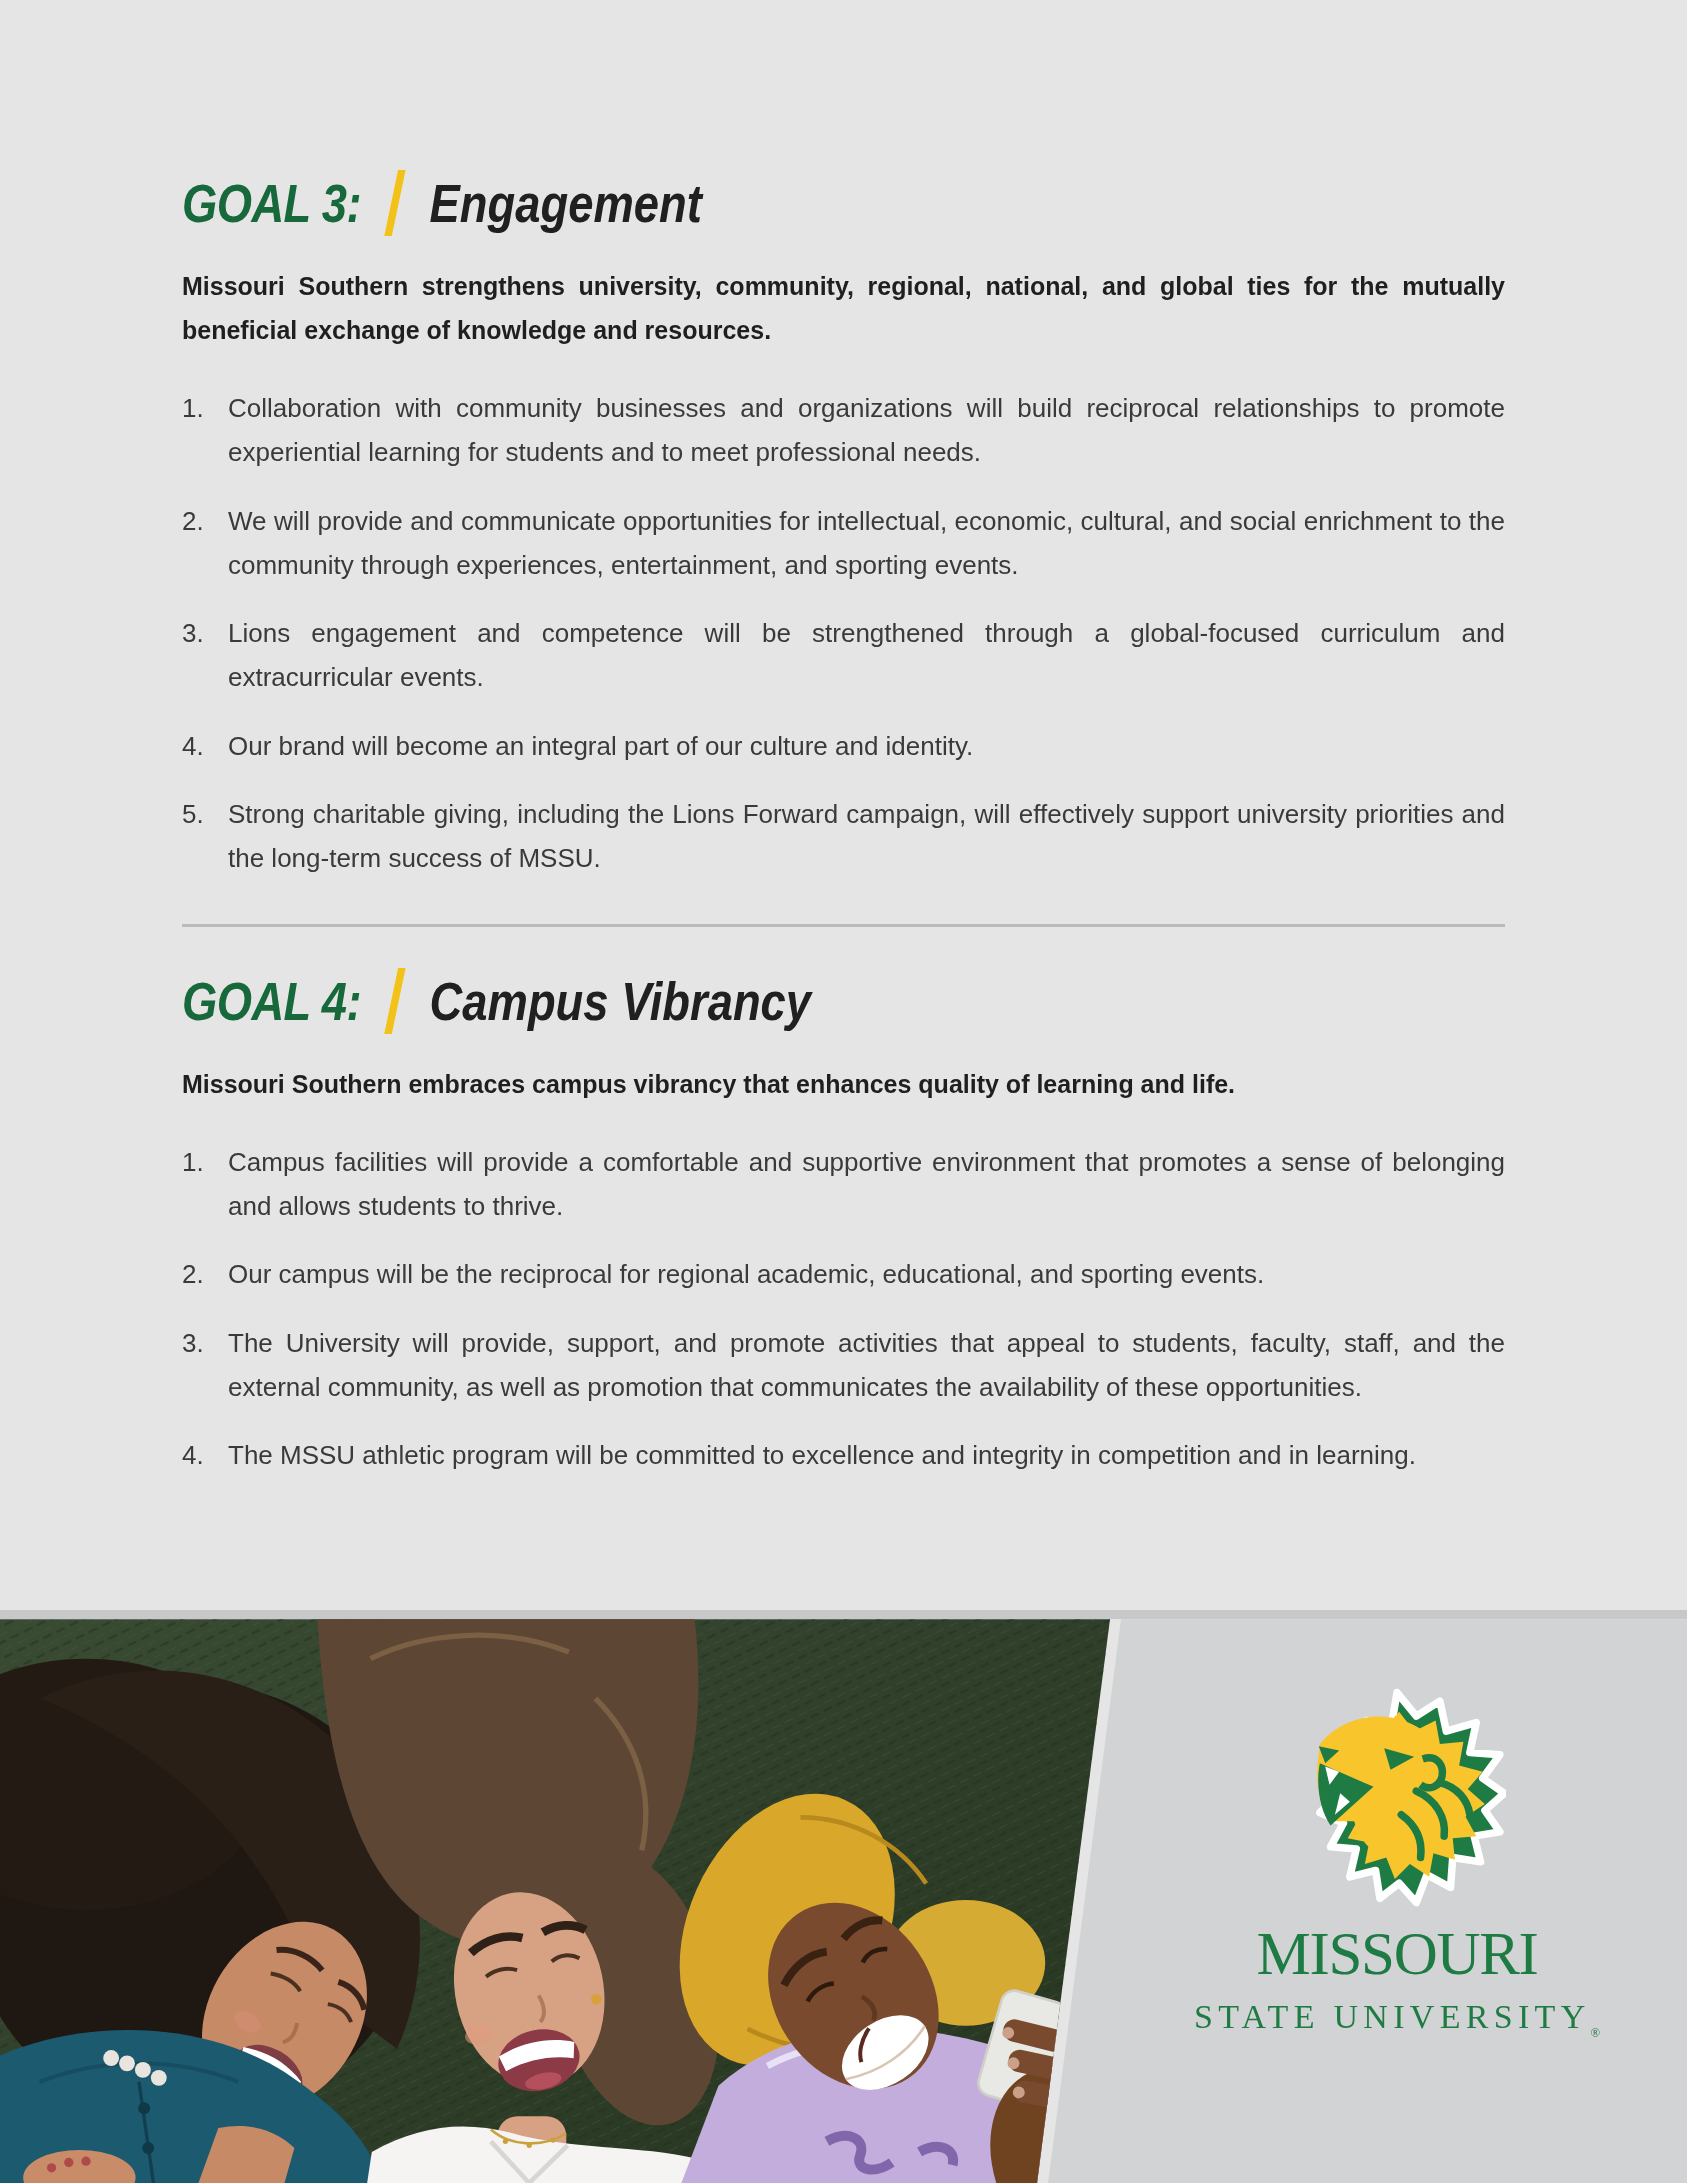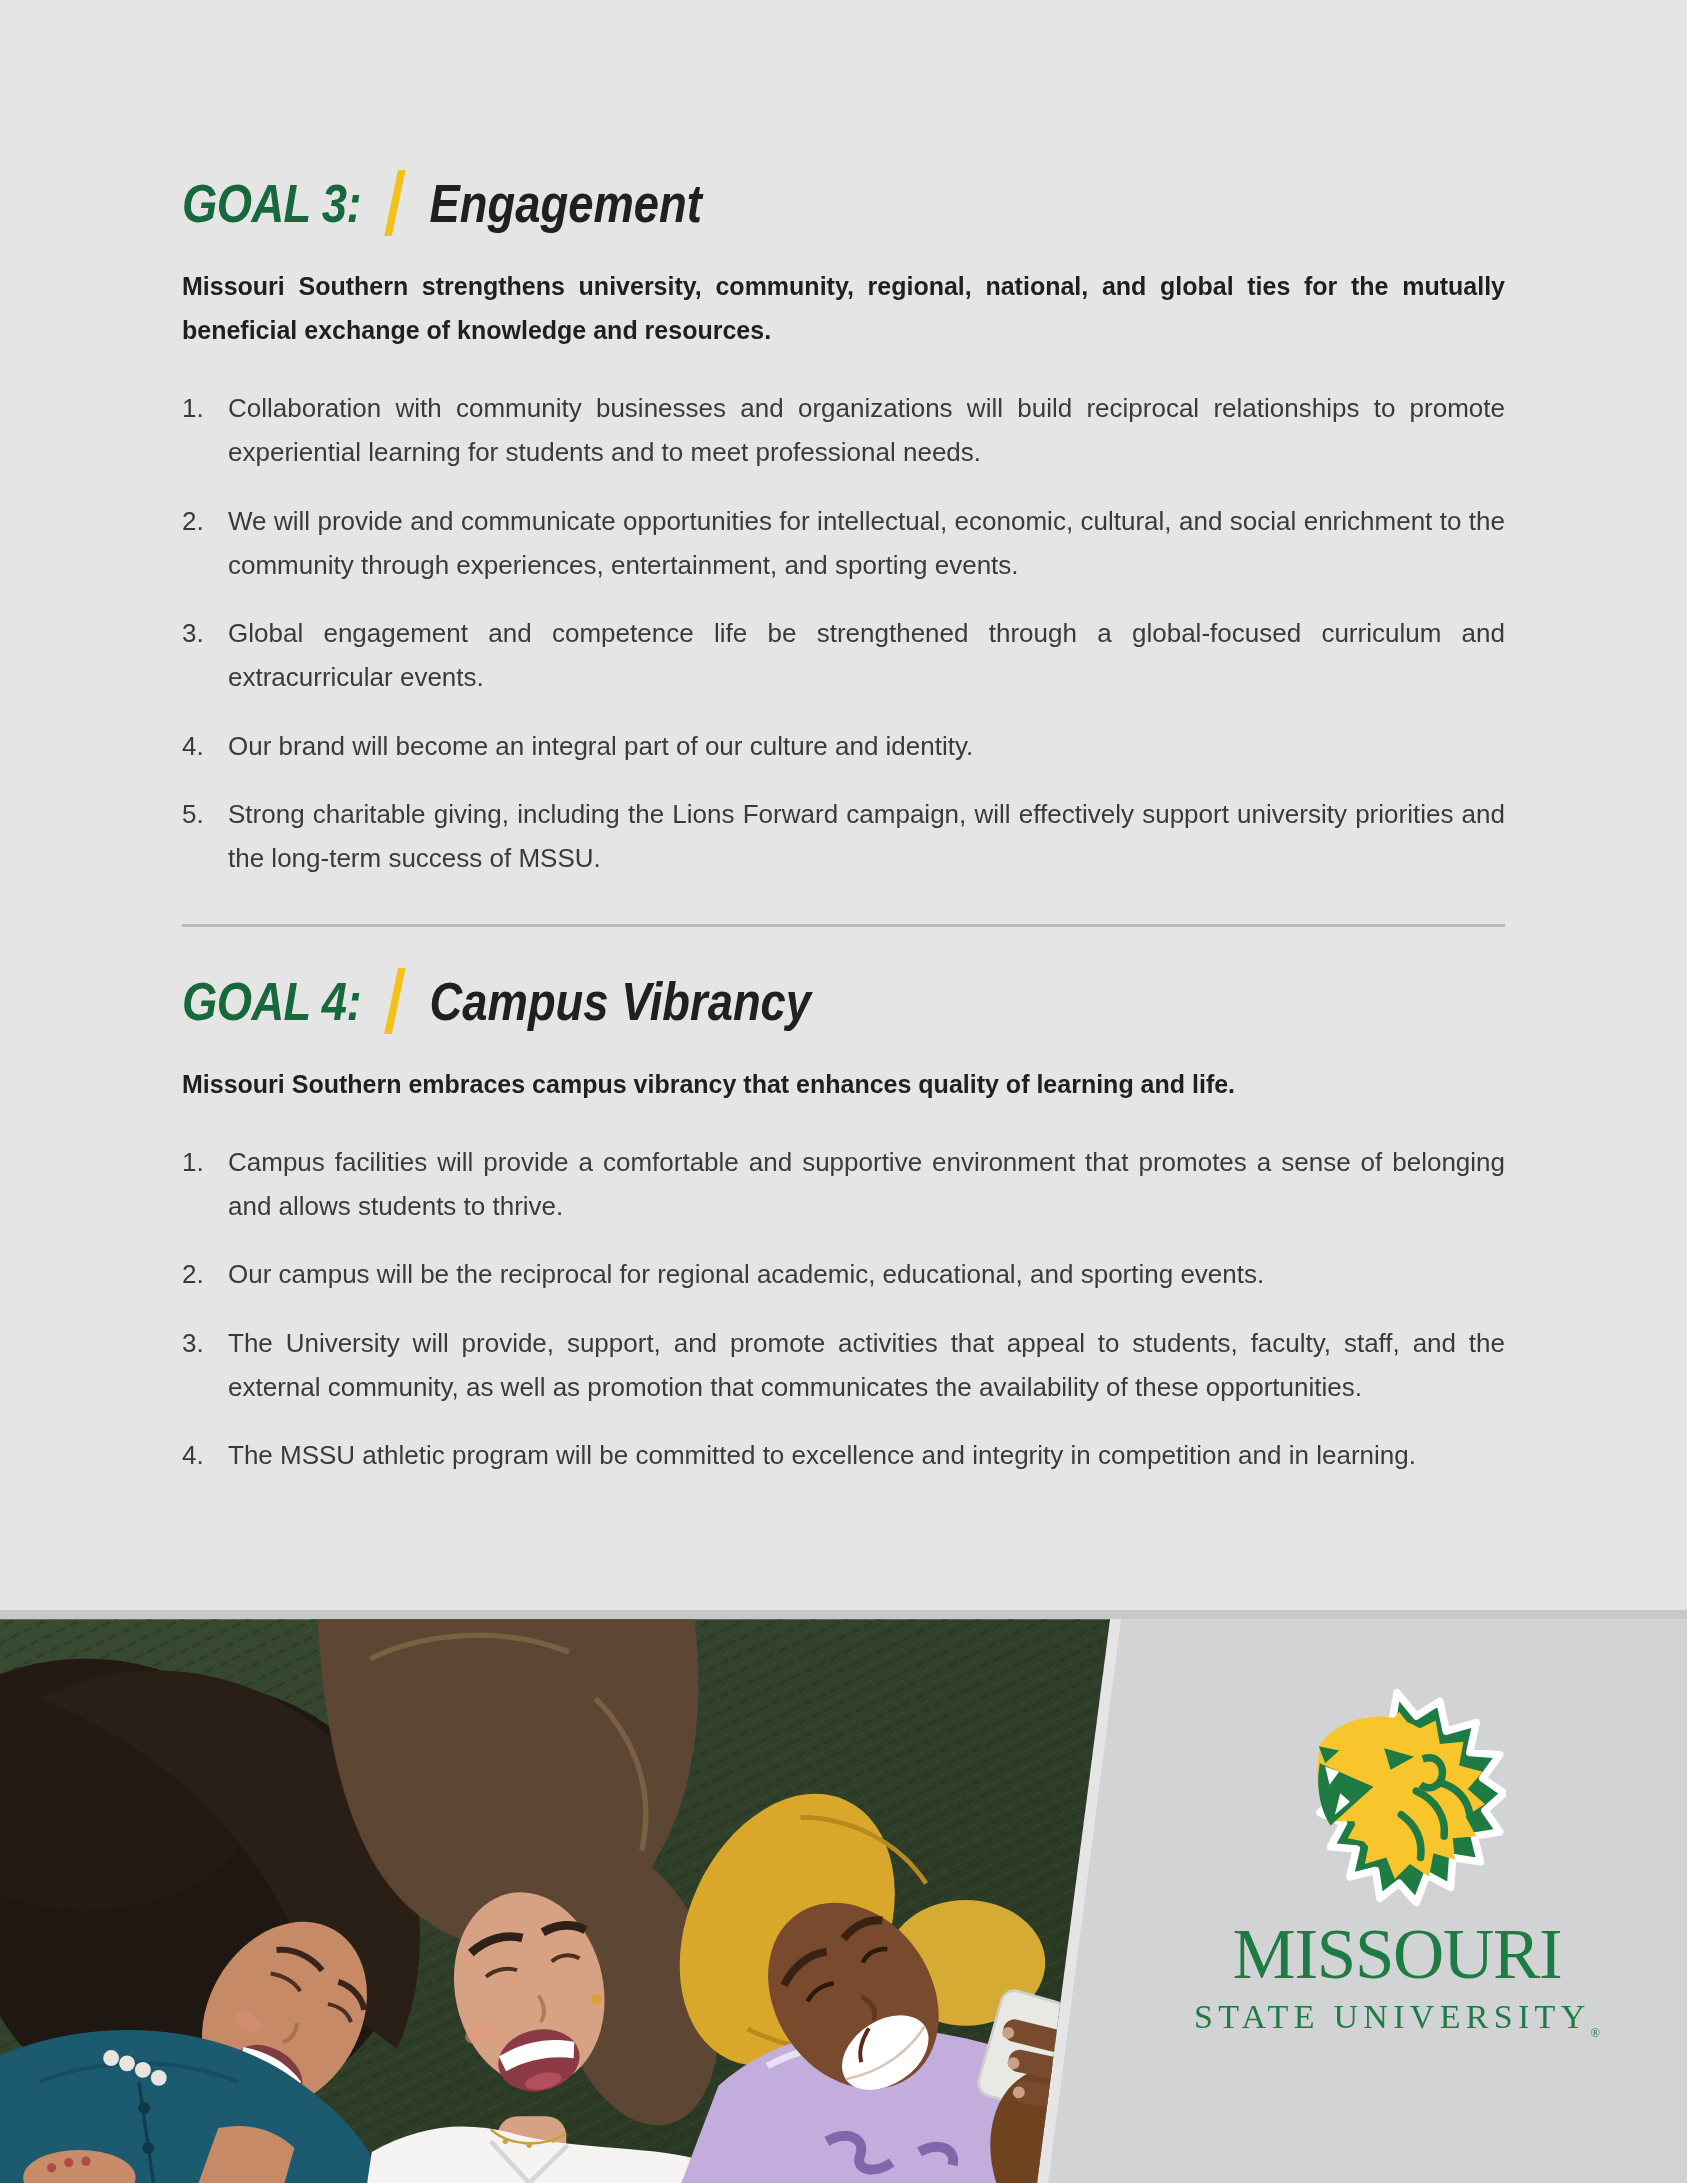--- a/index.html
+++ b/index.html
@@ -33,21 +33,21 @@
   .photo-wrap{position:absolute;left:0;top:9.3px;width:1118px;height:564px;
               clip-path:polygon(0 0,1110px 0,1037px 564px,0 564px);}
   .photo-wrap svg{display:block;width:1118px;height:564px;}
   .panel{position:absolute;top:9.3px;left:0;width:1687px;height:564px;background:#d2d3d4;
          clip-path:polygon(1121px 0,1687px 0,1687px 564px,1048px 564px);}
 
   
   .brand{position:absolute;left:1188px;top:74px;width:418px;text-align:center;
          color:#1E7B44;font-family:"Liberation Serif",serif;}
   .lion{display:block;margin:0 auto;width:218px;height:225px;}
-  .brand-l1{font-size:71px;line-height:60px;letter-spacing:-1.3px;margin-top:14.6px;}
+  .brand-l1{font-size:61px;line-height:60px;letter-spacing:-1.3px;margin-top:14.6px;}
   .brand-l2{font-size:75px;line-height:60px;letter-spacing:-1.3px;margin-top:2.6px;}
   .brand-l3{font-size:34px;line-height:34px;letter-spacing:5.3px;margin-top:16px;white-space:nowrap;}
   .reg{font-size:12.6px;letter-spacing:0;vertical-align:-9.3px;}
 </style>
 </head>
 <body>
 
 <div class="page">
 
   <div class="content">
@@ -56,21 +56,21 @@
       <span class="goal-label">GOAL 3:</span>
       <span class="goal-bar"></span>
       <span class="goal-title">Engagement</span>
     </h1>
 
     <p class="intro">Missouri Southern strengthens university, community, regional, national, and global ties for the mutually beneficial exchange of knowledge and resources.</p>
 
     <ol class="goal-list">
       <li>Collaboration with community businesses and organizations will build reciprocal relationships to promote experiential learning for students and to meet professional needs.</li>
       <li>We will provide and communicate opportunities for intellectual, economic, cultural, and social enrichment to the community through experiences, entertainment, and sporting events.</li>
-      <li>Global engagement and competence life be strengthened through a global-focused curriculum and extracurricular events.</li>
+      <li>Lions engagement and competence will be strengthened through a global-focused curriculum and extracurricular events.</li>
       <li>Our brand will become an integral part of our culture and identity.</li>
       <li>Strong charitable giving, including the Lions Forward campaign, will effectively support university priorities and the long-term success of MSSU.</li>
     </ol>
 
     <hr class="divider">
 
     <h1 class="goal-heading">
       <span class="goal-label">GOAL 4:</span>
       <span class="goal-bar"></span>
       <span class="goal-title">Campus Vibrancy</span>

